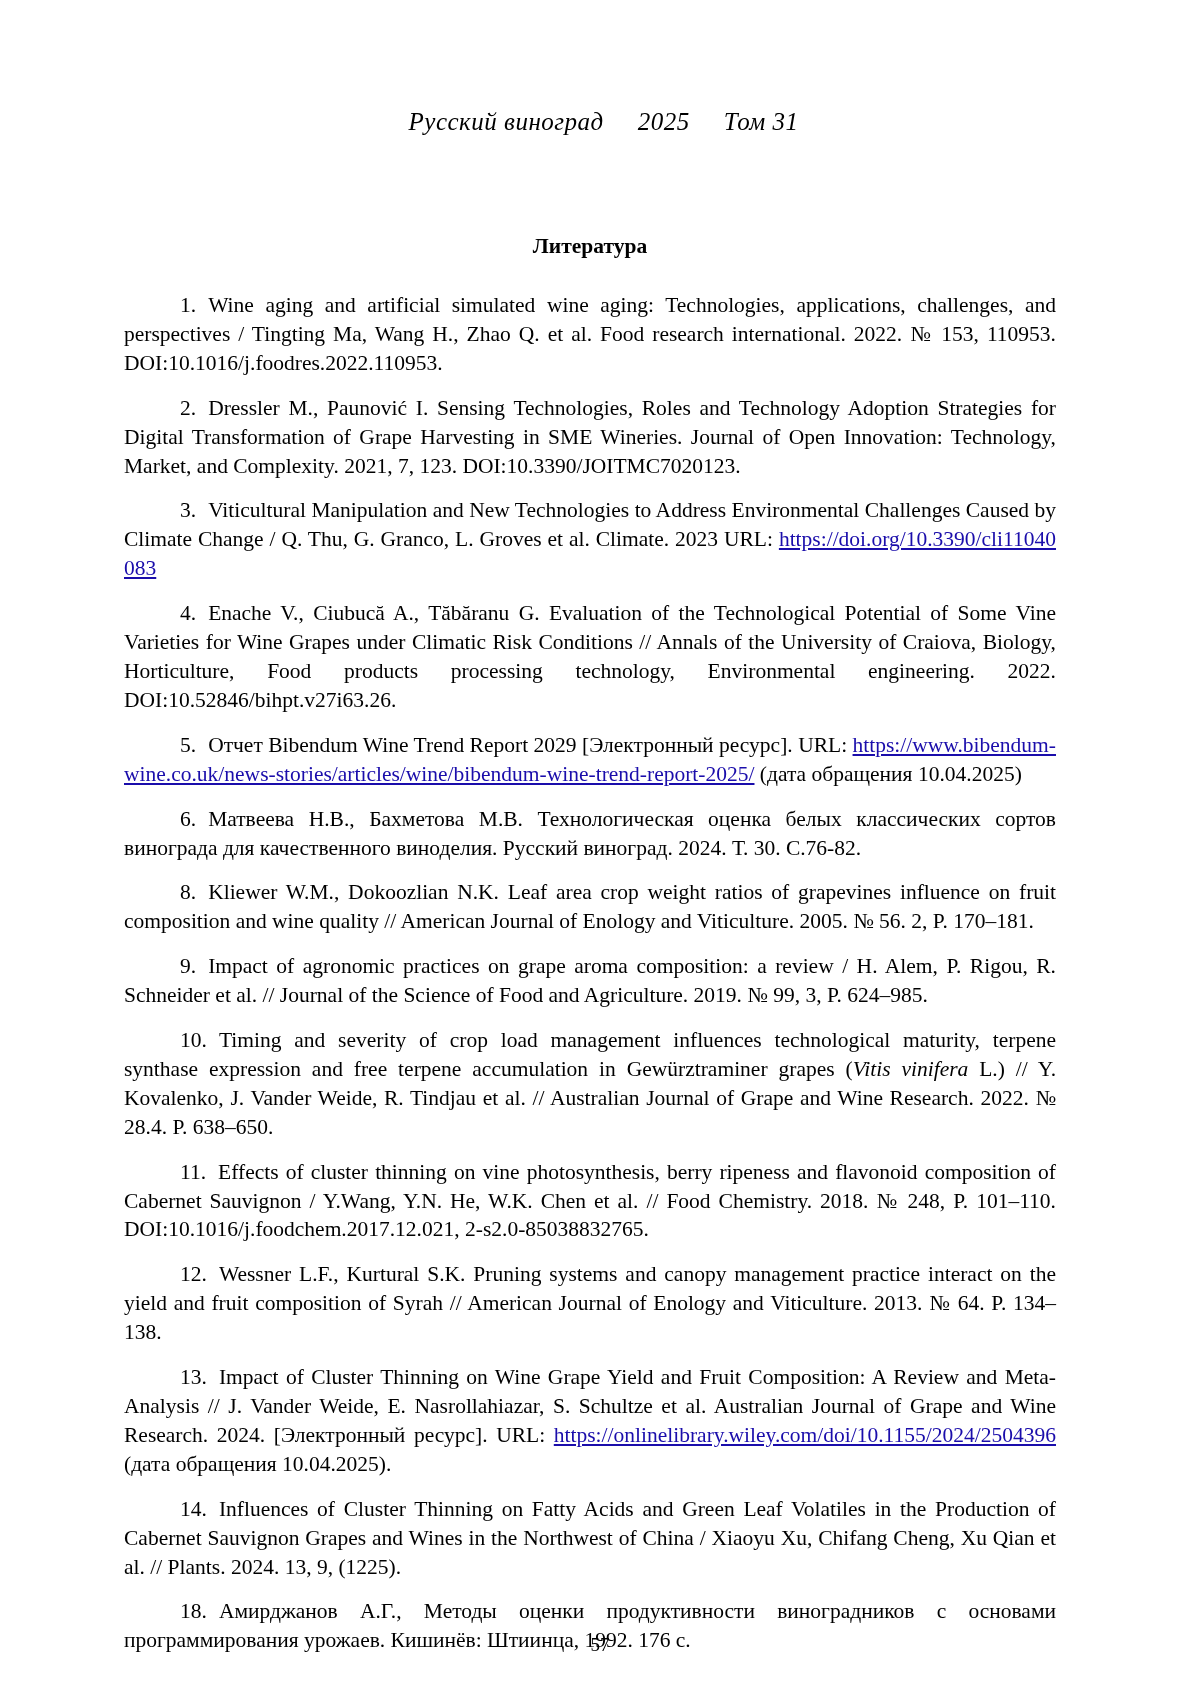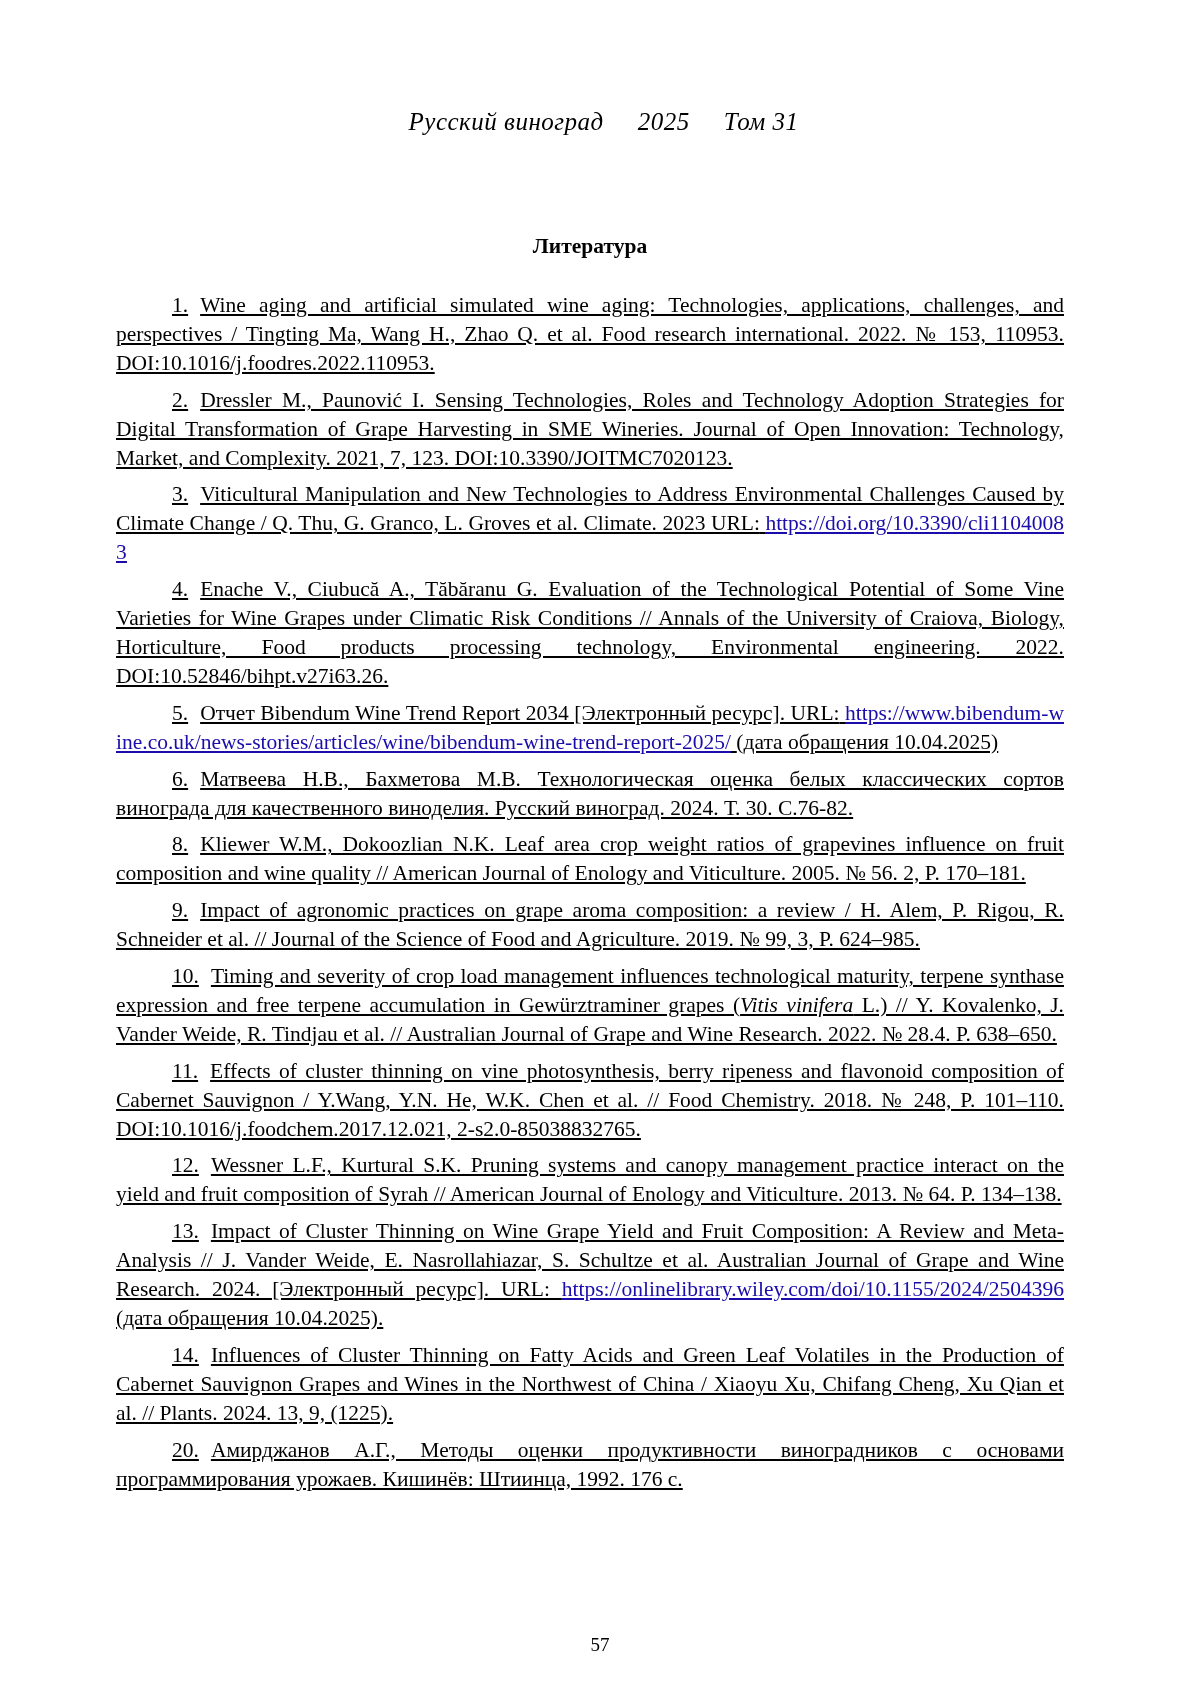--- a/index.html
+++ b/index.html
@@ -43,24 +43,23 @@
     margin-bottom: 32px;
   }
   .refs {
     font-size: 21.5px;
     line-height: 1.345;
   }
   .ref {
     text-align: justify;
     text-justify: inter-word;
     text-indent: 56px;
-    margin: 8px;
+    margin: 16px;
     padding: 0;
     hyphens: manual;
-    text-decoration: underline;
   }
   .ref .num {
     margin-right: 12px;
   }
   a.link, .link {
     color: #1a0dab;
     text-decoration: underline;
     word-break: break-all;
   }
   .it { font-style: italic; }
@@ -88,21 +87,21 @@
 
     <p class="ref"><span class="num">1.</span><span>Wine aging and artificial simulated wine aging: Technologies, applications, challenges, and perspectives / Tingting Ma, Wang H., Zhao Q. et al. Food research international. 2022. № 153, 110953. DOI:10.1016/j.foodres.2022.110953.</span></p>
 
     <p class="ref"><span class="num">2.</span><span>Dressler M., Paunović I. Sensing Technologies, Roles and Technology Adoption Strategies for Digital Transformation of Grape Harvesting in SME Wineries. Journal of Open Innovation: Technology, Market, and Complexity. 2021, 7, 123. DOI:10.3390/JOITMC7020123.</span></p>
 
     <p class="ref"><span class="num">3.</span><span>Viticultural Manipulation and New Technologies to Address Environmental Challenges Caused by Climate Change / Q. Thu, G. Granco, L. Groves et al. Climate. 2023 URL:</span>
       <a class="link" href="#">https://doi.org/10.3390/cli11040083</a></p>
 
     <p class="ref"><span class="num">4.</span><span>Enache V., Ciubucă A., Tăbăranu G. Evaluation of the Technological Potential of Some Vine Varieties for Wine Grapes under Climatic Risk Conditions // Annals of the University of Craiova, Biology, Horticulture, Food products processing technology, Environmental engineering. 2022. DOI:10.52846/bihpt.v27i63.26.</span></p>
 
-    <p class="ref"><span class="num">5.</span><span>Отчет Bibendum Wine Trend Report 2034 [Электронный ресурс]. URL:</span>
+    <p class="ref"><span class="num">5.</span><span>Отчет Bibendum Wine Trend Report 2029 [Электронный ресурс]. URL:</span>
       <a class="link" href="#">https://www.bibendum-wine.co.uk/news-stories/articles/wine/bibendum-wine-trend-report-2025/</a>
       <span>(дата обращения 10.04.2025)</span></p>
 
     <p class="ref"><span class="num">6.</span><span>Матвеева Н.В., Бахметова М.В. Технологическая оценка белых классических сортов винограда для качественного виноделия. Русский виноград. 2024. Т. 30. С.76-82.</span></p>
 
 
     <p class="ref"><span class="num">8.</span><span>Kliewer W.M., Dokoozlian N.K. Leaf area crop weight ratios of grapevines influence on fruit composition and wine quality // American Journal of Enology and Viticulture. 2005. № 56. 2, P. 170–181.</span></p>
 
     <p class="ref"><span class="num">9.</span><span>Impact of agronomic practices on grape aroma composition: a review / H. Alem, P. Rigou, R. Schneider et al. // Journal of the Science of Food and Agriculture. 2019. № 99, 3, P. 624–985.</span></p>
 
@@ -112,19 +111,19 @@
 
     <p class="ref"><span class="num">12.</span><span>Wessner L.F., Kurtural S.K. Pruning systems and canopy management practice interact on the yield and fruit composition of Syrah // American Journal of Enology and Viticulture. 2013. № 64. P. 134–138.</span></p>
 
     <p class="ref"><span class="num">13.</span><span>Impact of Cluster Thinning on Wine Grape Yield and Fruit Composition: A Review and Meta-Analysis // J. Vander Weide, E. Nasrollahiazar, S. Schultze et al. Australian Journal of Grape and Wine Research. 2024. [Электронный ресурс]. URL:</span>
       <a class="link" href="#">https://onlinelibrary.wiley.com/doi/10.1155/2024/2504396</a>
       <span>(дата обращения 10.04.2025).</span></p>
 
     <p class="ref"><span class="num">14.</span><span>Influences of Cluster Thinning on Fatty Acids and Green Leaf Volatiles in the Production of Cabernet Sauvignon Grapes and Wines in the Northwest of China / Xiaoyu Xu, Chifang Cheng, Xu Qian et al. // Plants. 2024. 13, 9, (1225).</span></p>
 
 
-    <p class="ref"><span class="num">20.</span><span>Амирджанов А.Г., Методы оценки продуктивности виноградников с основами программирования урожаев. Кишинёв: Штиинца, 1992. 176 с.</span></p>
+    <p class="ref"><span class="num">18.</span><span>Амирджанов А.Г., Методы оценки продуктивности виноградников с основами программирования урожаев. Кишинёв: Штиинца, 1992. 176 с.</span></p>
 
   </div>
 
   <div class="page-number">57</div>
 
 </div>
 
 </body></html>

